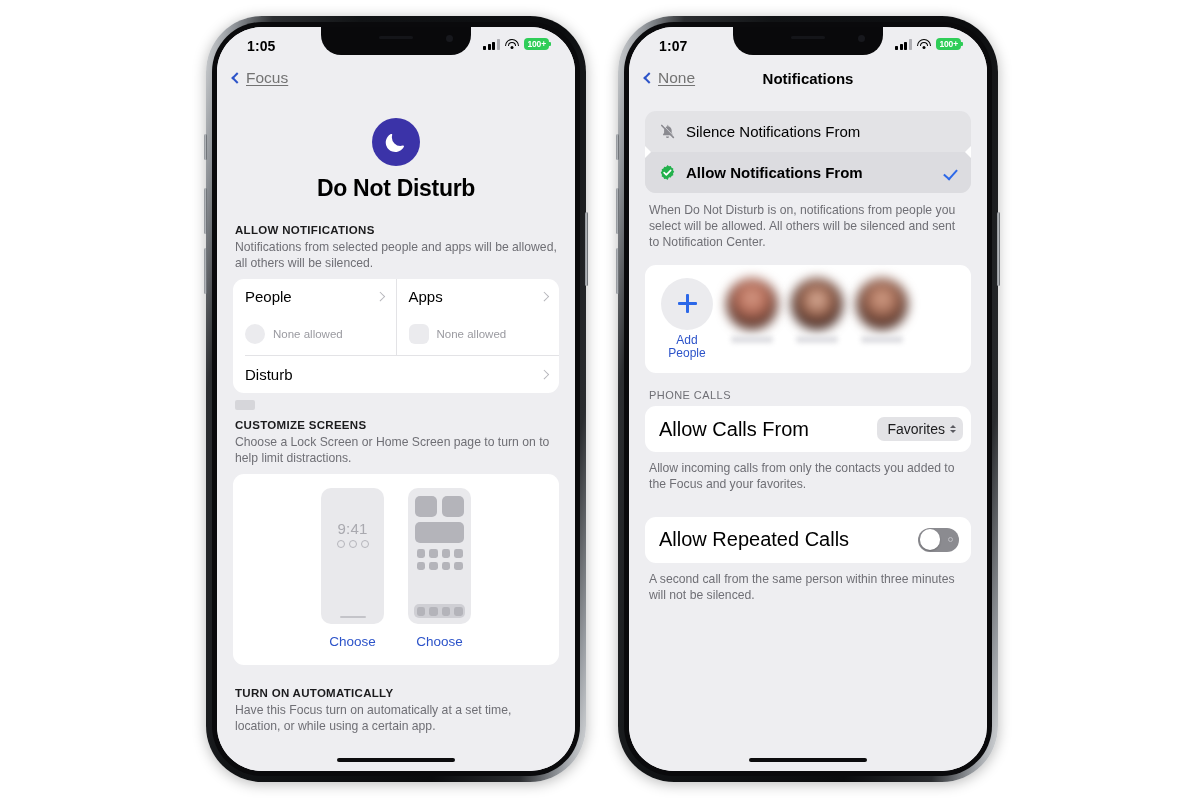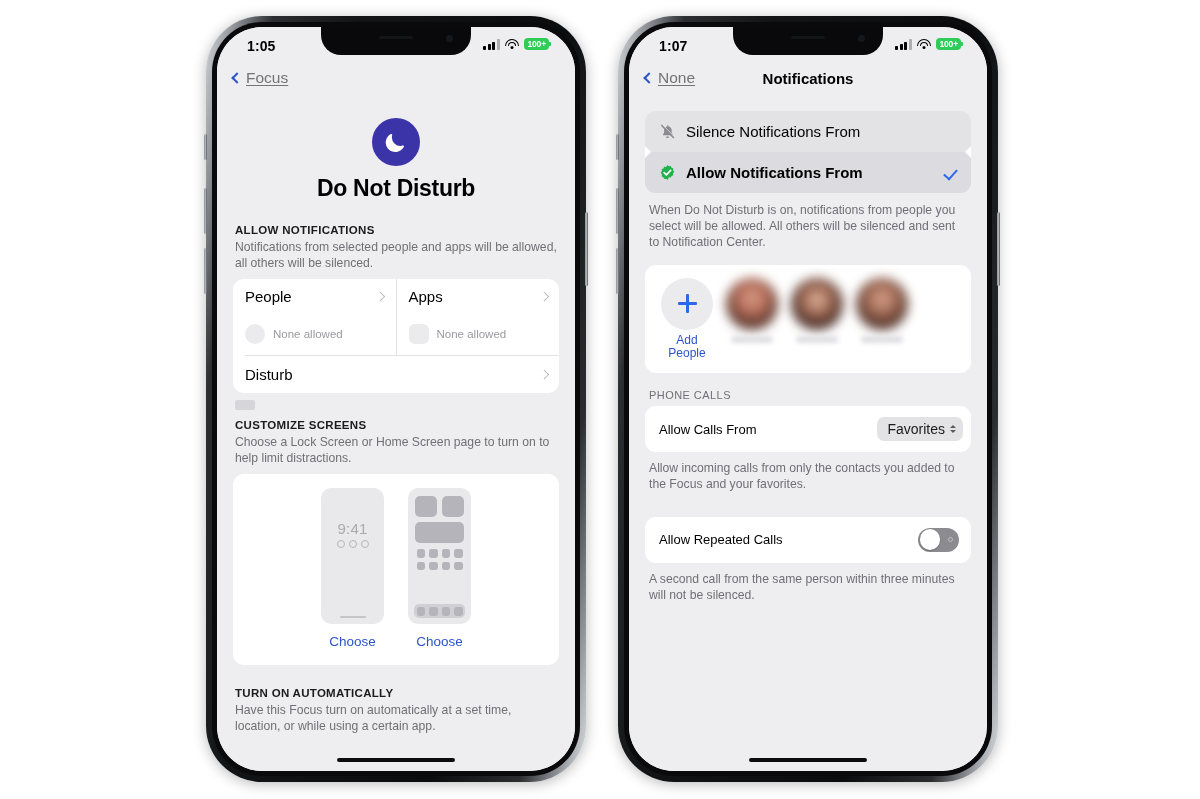--- a/index.html
+++ b/index.html
@@ -150,21 +150,21 @@
   .contact { width: 56px; display: flex; flex-direction: column; align-items: center; }
   .av { width: 52px; height: 52px; border-radius: 50%; filter: blur(5.5px); }
   .av1 { background: radial-gradient(circle at 50% 38%, #d8a08c 0%, #b9705c 34%, #6b4135 60%, #3a2420 100%); }
   .av2 { background: radial-gradient(circle at 50% 42%, #e3b9a4 0%, #a06b55 36%, #4e3028 62%, #241513 100%); }
   .av3 { background: radial-gradient(circle at 50% 40%, #d9a68e 0%, #a8705a 34%, #5b382d 62%, #2b1a16 100%); }
   .av-name { width: 42px; height: 7px; border-radius: 3px; background: #dedee2; filter: blur(2.6px); margin-top: 6px; }
 
   .grp-hdr { font-size: 11px; font-weight: 400; letter-spacing: .45px; color: #6f6f75; margin: 16px 0 5px 20px; }
   .wcard { background: #fff; border-radius: 11px; margin: 0 16px; }
   .wrow { display: flex; align-items: center; justify-content: space-between; padding: 11px 8px 11px 14px; }
-  .wrow .lbl { font-size: 13px; }
+  .wrow .lbl { font-size: 20px; }
   .popup { background: #e3e3e6; border-radius: 7px; padding: 4px 7px 4px 10px;
     display: flex; align-items: center; gap: 5px; font-size: 14px; color: #1b1b1d; }
   .updown { display: flex; flex-direction: column; gap: 2px; align-items: center; color: #6f6f75; }
   .updown i { width: 0; height: 0; border-left: 3.2px solid transparent; border-right: 3.2px solid transparent; display: block; }
   .updown .u { border-bottom: 3.6px solid #5a5a60; }
   .updown .d { border-top: 3.6px solid #5a5a60; }
   .toggle { width: 41px; height: 24px; border-radius: 13px; background: #8b8b90; position: relative; }
   .knob { position: absolute; top: 1.6px; left: 1.6px; width: 20.6px; height: 20.6px;
     border-radius: 50%; background: #fff; box-shadow: 0 1px 2px rgba(0,0,0,.22); }
   .knob-o { position: absolute; right: 6px; top: 9px; width: 5.5px; height: 5.5px;

